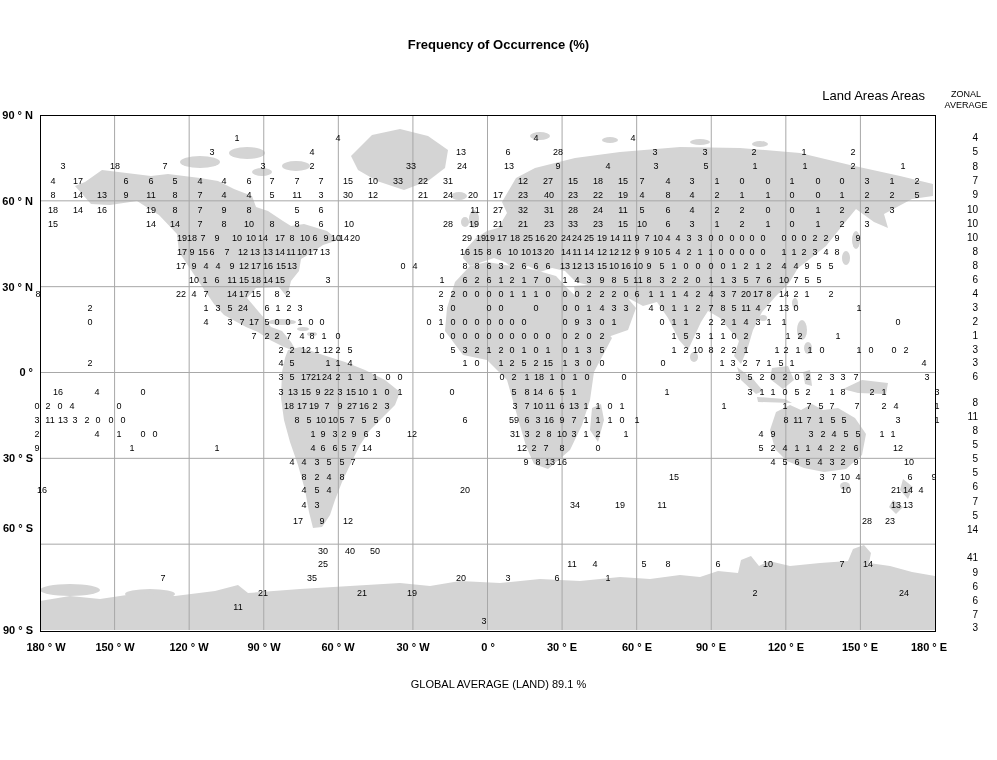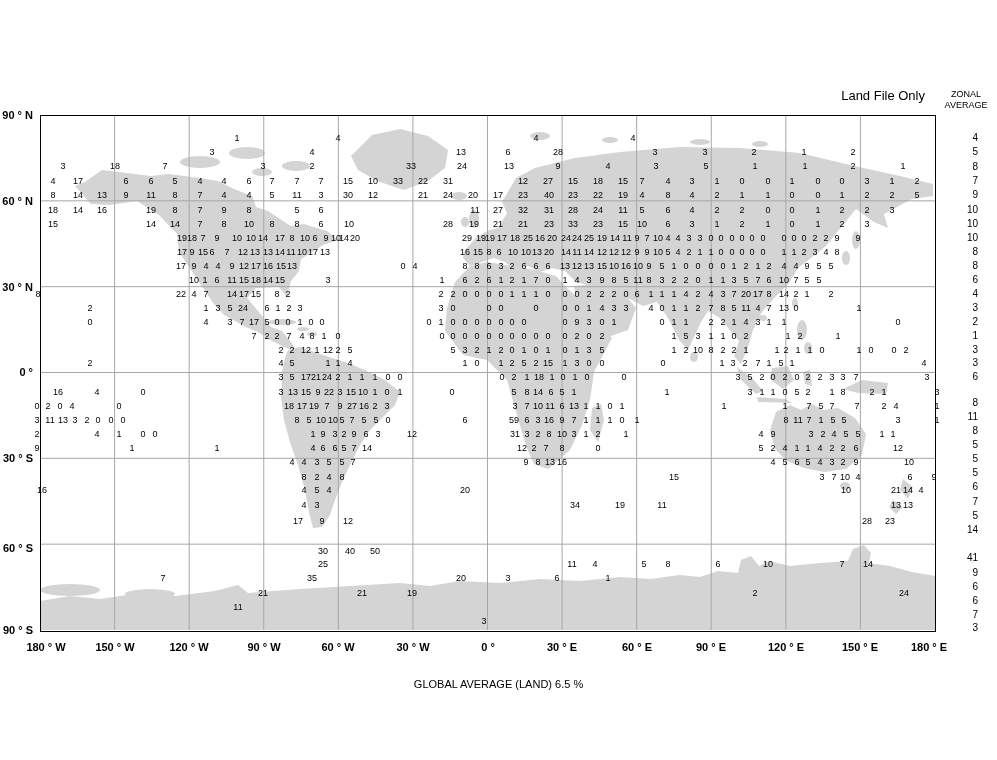--- a/index.html
+++ b/index.html
@@ -83,27 +83,28 @@
         <line x1="40" x2="935" y1="200.83333333333331" y2="200.83333333333331" stroke="#a8a8a8"></line>
         <line x1="40" x2="935" y1="286.66666666666663" y2="286.66666666666663" stroke="#a8a8a8"></line>
         <line x1="40" x2="935" y1="372.5" y2="372.5" stroke="#a8a8a8"></line>
         <line x1="40" x2="935" y1="458.3333333333333" y2="458.3333333333333" stroke="#a8a8a8"></line>
         <line x1="40" x2="935" y1="544.1666666666667" y2="544.1666666666667" stroke="#a8a8a8"></line>
       </g>
   </svg>
 
   <div id="frame"></div>
 
-  <div id="region">Land File Only</div>
+  <div id="subtitle" class="center-text">Frequency of Occurrence (%)</div>
+  <div id="region">Land Areas Areas</div>
   <div id="zonal-header">
     <div>ZONAL</div>
     <div>AVERAGE</div>
   </div>
 
-  <div id="global-avg" class="center-text">GLOBAL AVERAGE (LAND)   6.5 %</div>
+  <div id="global-avg" class="center-text">GLOBAL AVERAGE (LAND)   89.1 %</div>
 <span class="dv" style="left: 237px; top: 138px;">1</span>
     <span class="dv" style="left: 338px; top: 138px;">4</span>
     <span class="dv" style="left: 536px; top: 138px;">4</span>
     <span class="dv" style="left: 633px; top: 138px;">4</span>
     <span class="dv" style="left: 212px; top: 152px;">3</span>
     <span class="dv" style="left: 312px; top: 152px;">4</span>
     <span class="dv" style="left: 461px; top: 152px;">13</span>
     <span class="dv" style="left: 508px; top: 152px;">6</span>
     <span class="dv" style="left: 558px; top: 152px;">28</span>
     <span class="dv" style="left: 655px; top: 152px;">3</span>
@@ -945,15 +946,15 @@
     <span class="xl" style="left: 637px;">60 ° E</span>
     <span class="xl" style="left: 711px;">90 ° E</span>
     <span class="xl" style="left: 786px;">120 ° E</span>
     <span class="xl" style="left: 860px;">150 ° E</span>
     <span class="xl" style="left: 929px;">180 ° E</span>
     <span class="yl" style="top: 115px;">90 ° N</span>
     <span class="yl" style="top: 201px;">60 ° N</span>
     <span class="yl" style="top: 287px;">30 ° N</span>
     <span class="yl" style="top: 372px;">0 °</span>
     <span class="yl" style="top: 458px;">30 ° S</span>
-    <span class="yl" style="top: 548px;">60 ° S</span>
+    <span class="yl" style="top: 528px;">60 ° S</span>
     <span class="yl" style="top: 630px;">90 ° S</span>
   </div>
 
 </body></html>

